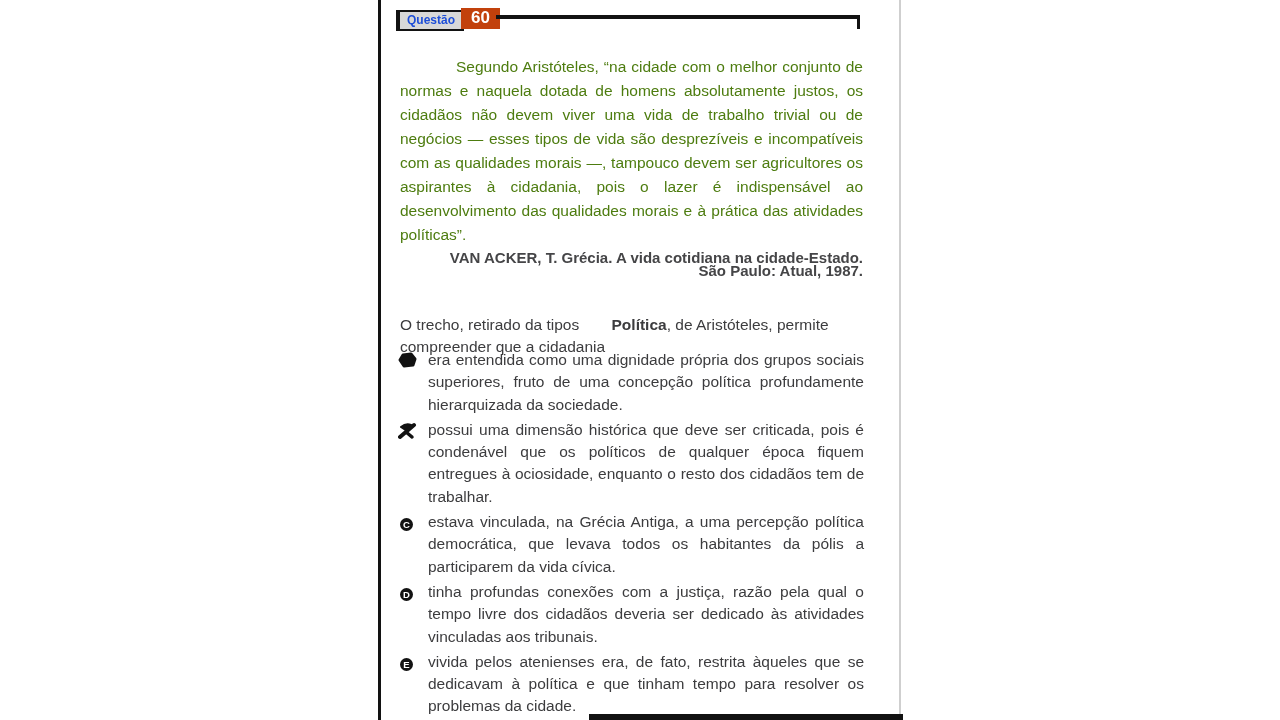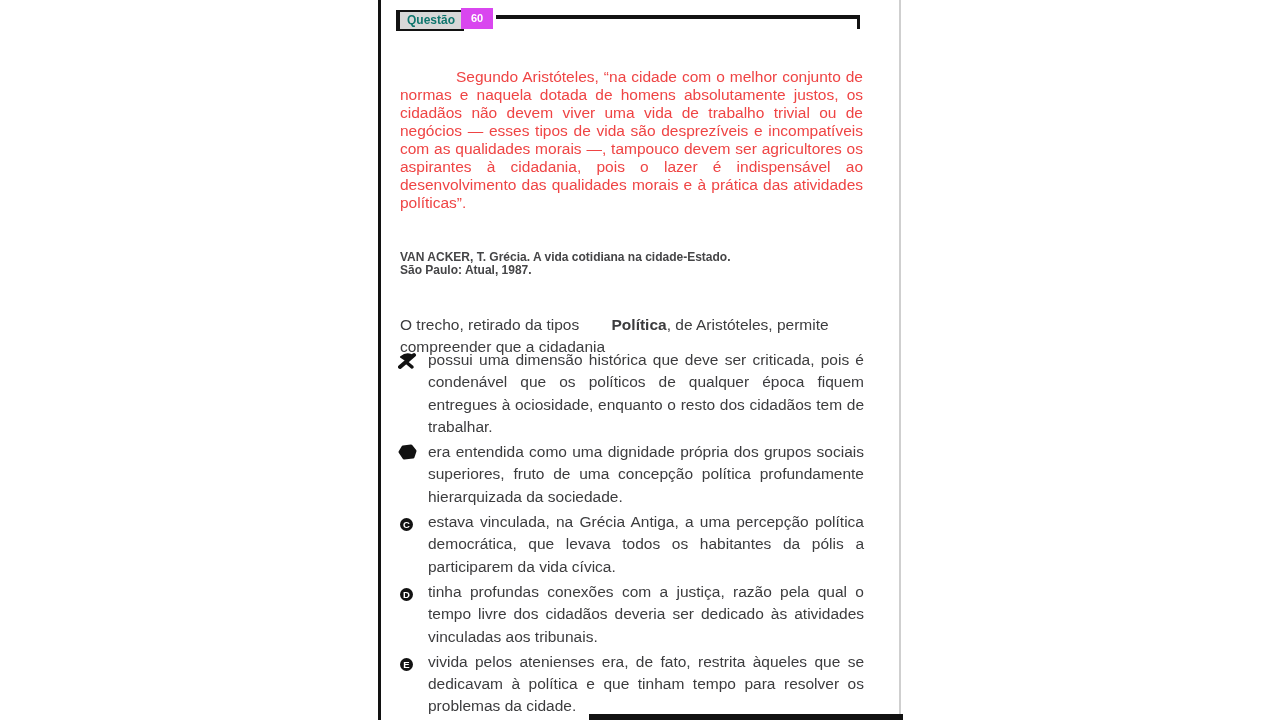--- a/index.html
+++ b/index.html
@@ -18,51 +18,51 @@
   .page-rule-right {
     position: absolute; left: 899px; top: 0;
     width: 2px; height: 720px; background: #cfcfcf;
   }
 
   
   .qheader { position: absolute; left: 396px; top: 7px; width: 470px; height: 30px; }
   .qheader .label-box {
     position: absolute; left: 2px; top: 3px;
     background: #d8d8d8; border: 2px solid #121212;
-    font-size: 12px; font-weight: bold; color: #0f766e;
+    font-size: 12px; font-weight: bold; color: #1d4ed8;
     padding: 1px 7px 2px 7px; line-height: 14px;
   }
   .qheader .label-tick {
     position: absolute; left: 0; top: 3px; width: 2px; height: 21px; background: #121212;
   }
   .qheader .number-box {
     position: absolute; left: 65px; top: 1px;
-    background: #d946ef; color: #ffffff;
-    font-size: 11px; font-weight: bold;
+    background: #c2410c; color: #ffffff;
+    font-size: 17px; font-weight: bold;
     padding: 3px 10px 4px 10px; line-height: 14px;
   }
   .qheader .rule {
     position: absolute; left: 100px; top: 8px;
     width: 364px; height: 4px; background: #121212;
   }
   .qheader .end-tick {
     position: absolute; left: 461px; top: 8px;
     width: 3px; height: 14px; background: #121212;
   }
 
   
   .quote {
-    position: absolute; left: 400px; top: 52px; width: 463px;
-    font-size: 15.5px; line-height: 18px; color: #ef4444;
+    position: absolute; left: 400px; top: 39px; width: 463px;
+    font-size: 15.5px; line-height: 24px; color: #4d7c0f;
     text-align: justify; text-indent: 56px;
   }
   .citation {
     position: absolute; left: 400px; top: 251px; width: 463px;
-    font-size: 12px; font-weight: bold; line-height: 13px;
-    color: #454547; text-align: left;
+    font-size: 15px; font-weight: bold; line-height: 13px;
+    color: #454547; text-align: right;
   }
   .stem {
     position: absolute; left: 400px; top: 298px; width: 463px;
     font-size: 15.5px; line-height: 22.3px; color: #3c3c3e;
   }
   .stem b { font-weight: bold; padding-left: 28px; }
 
   
   .options { position: absolute; left: 398px; top: 349px; width: 466px; }
   .option { display: flex; align-items: flex-start; margin-bottom: 3px; }
@@ -102,35 +102,35 @@
     <div>São Paulo: Atual, 1987.</div>
   </div>
 
   <p class="stem"><span>O trecho, retirado da tipos </span><b>Política</b><span>, de Aristóteles, permite compreender que a cidadania</span></p>
 
   <div class="options">
 
     <div class="option">
       <span class="marker-cell">
         <svg class="marker-svg" width="21" height="18" viewBox="0 0 21 18">
+          <path d="M5 3 L13 2 L17 7 L15 13 L6 14 L2 8 Z" fill="#121212" stroke="#121212" stroke-width="3" stroke-linejoin="round"></path>
+        </svg>
+      </span>
+      <span class="opt-text">era entendida como uma dignidade própria dos grupos sociais superiores, fruto de uma concepção política profundamente hierarquizada da sociedade.</span>
+    </div>
+
+    <div class="option">
+      <span class="marker-cell">
+        <svg class="marker-svg" width="21" height="18" viewBox="0 0 21 18">
           <path d="M3 5 Q8 1 13 3 L9 9 Z" fill="#121212" stroke="#121212" stroke-width="2" stroke-linejoin="round"></path>
           <path d="M2 15 L16 3" stroke="#121212" stroke-width="4" stroke-linecap="round" fill="none"></path>
           <path d="M8 10 L14 15" stroke="#121212" stroke-width="3.5" stroke-linecap="round" fill="none"></path>
         </svg>
       </span>
       <span class="opt-text">possui uma dimensão histórica que deve ser criticada, pois é condenável que os políticos de qualquer época fiquem entregues à ociosidade, enquanto o resto dos cidadãos tem de trabalhar.</span>
-    </div>
-
-    <div class="option">
-      <span class="marker-cell">
-        <svg class="marker-svg" width="21" height="18" viewBox="0 0 21 18">
-          <path d="M5 3 L13 2 L17 7 L15 13 L6 14 L2 8 Z" fill="#121212" stroke="#121212" stroke-width="3" stroke-linejoin="round"></path>
-        </svg>
-      </span>
-      <span class="opt-text">era entendida como uma dignidade própria dos grupos sociais superiores, fruto de uma concepção política profundamente hierarquizada da sociedade.</span>
     </div>
 
     <div class="option">
       <span class="marker-cell">
         <span class="circle-letter">C</span>
       </span>
       <span class="opt-text">estava vinculada, na Grécia Antiga, a uma percepção política democrática, que levava todos os habitantes da pólis a participarem da vida cívica.</span>
     </div>
 
     <div class="option">

